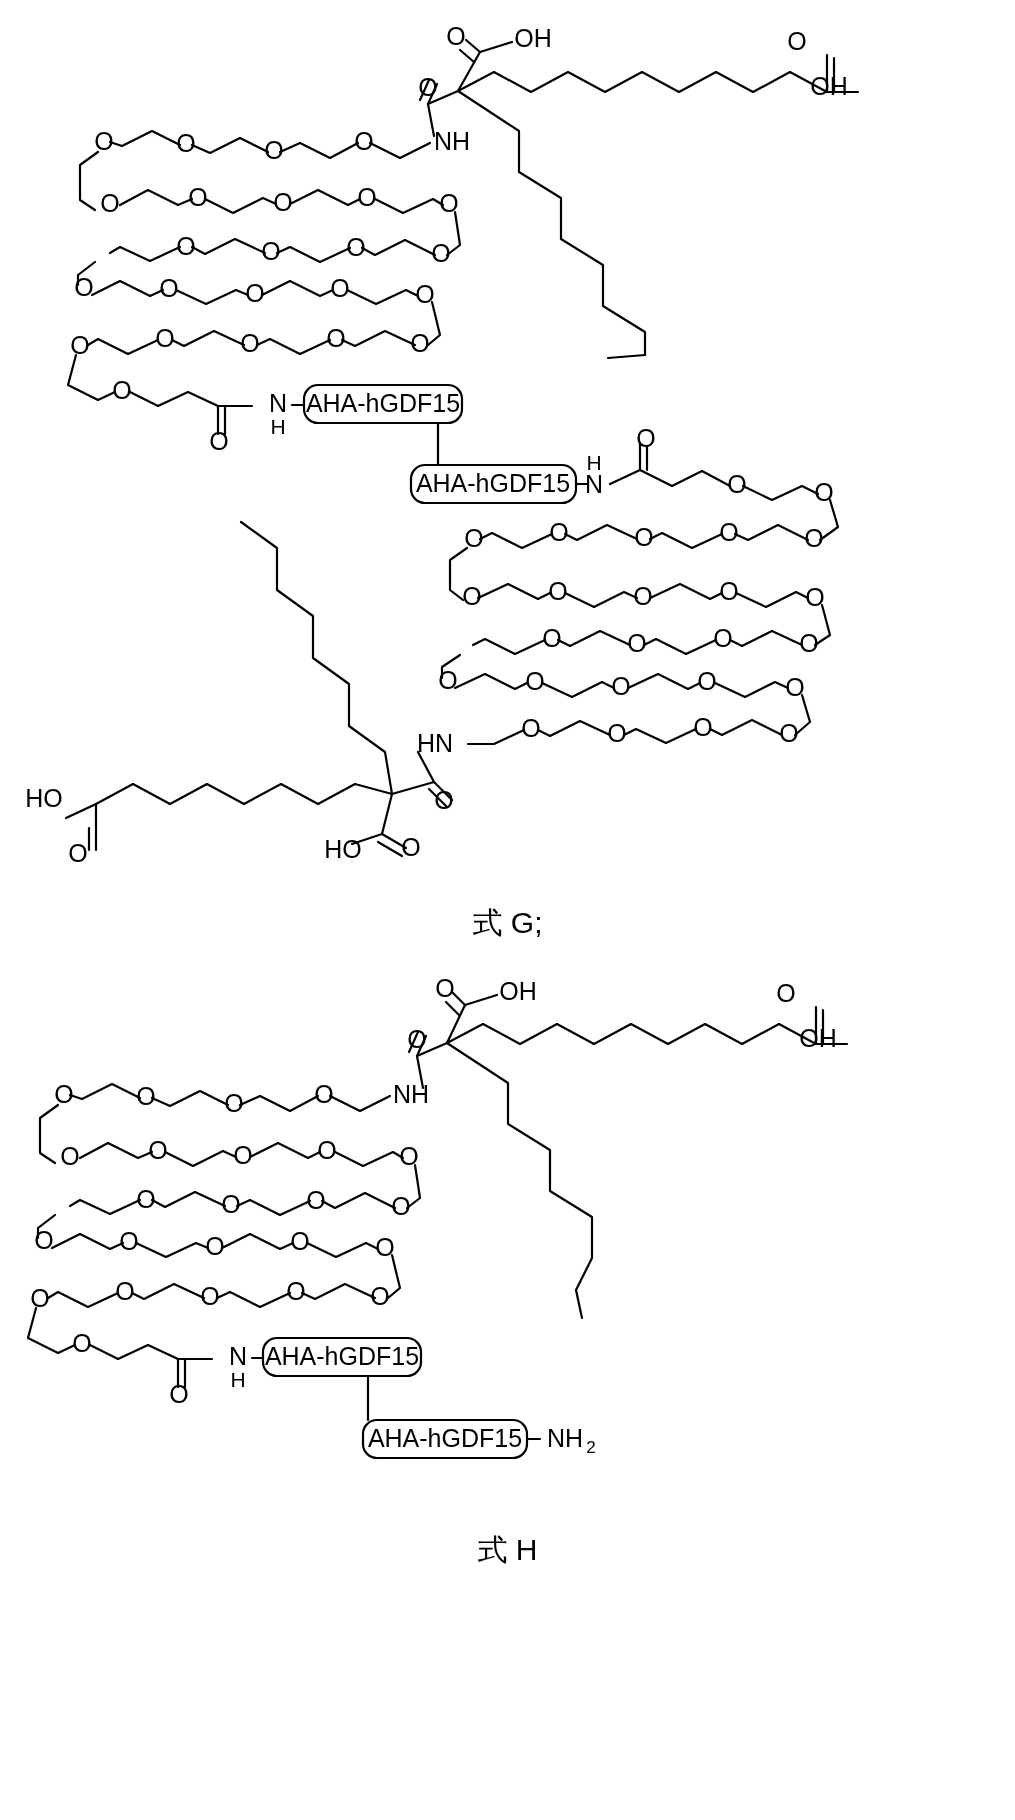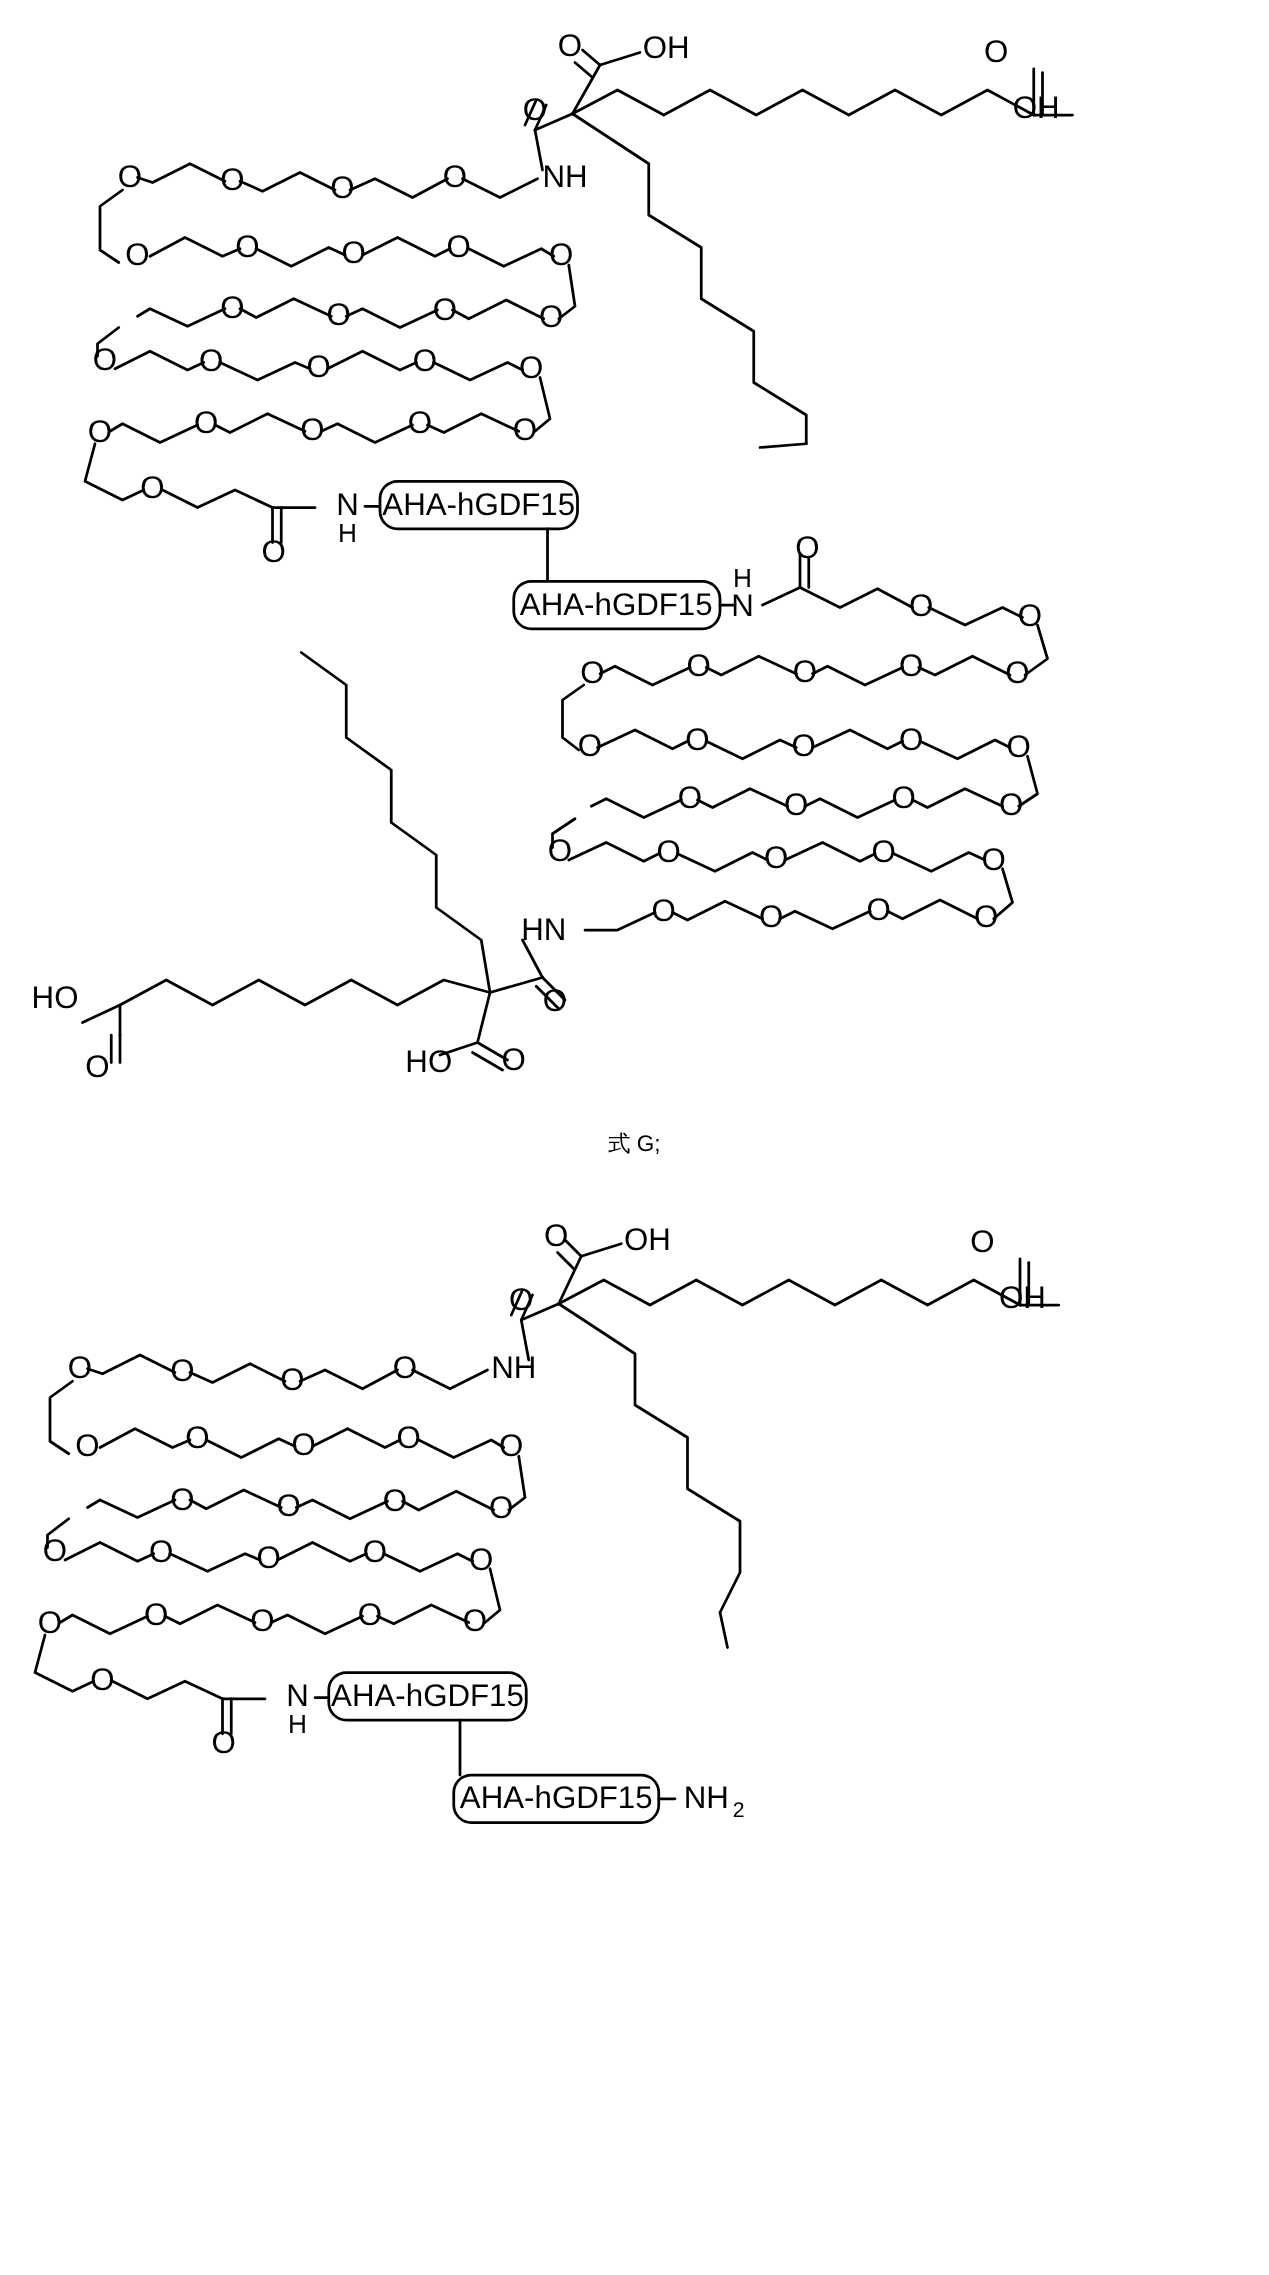--- a/index.html
+++ b/index.html
@@ -7,21 +7,21 @@
        font-family:"Liberation Sans", sans-serif;color:#000;}
   .canvas{position:absolute;inset:0;width:1015px;height:1820px;}
   svg{position:absolute;top:0;left:0;width:1015px;height:1820px;overflow:visible;}
   .bond{stroke:#000;stroke-width:2.2;fill:none;stroke-linecap:round;stroke-linejoin:round;}
   .atom{font-family:"Liberation Sans", sans-serif;font-size:25px;fill:#000;
         text-anchor:middle;dominant-baseline:middle;}
   .atom-sm{font-size:21px;}
   .boxrect{fill:#ffffff;stroke:#000;stroke-width:2.2;}
   .boxlabel{font-family:"Liberation Sans", sans-serif;font-size:25px;fill:#000;
             text-anchor:middle;dominant-baseline:middle;}
-  .caption{position:absolute;text-align:center;font-size:18px;color:#000;
+  .caption{position:absolute;text-align:center;font-size:30px;color:#000;
            font-family:"Liberation Sans","DejaVu Sans",sans-serif;width:100%;}
   .sub{font-size:17px;}
 </style>
 </head>
 <body>
 
 <div class="canvas">
 
 <svg viewBox="0 0 1015 1820">
 
@@ -387,14 +387,15 @@
     <path class="bond" d="M527 1439 L540 1439"></path>
     <text class="atom" x="565" y="1440">NH</text>
     <text class="atom sub" x="591" y="1449">2</text>
 
   </g>
 
 </svg>
 
 <div class="caption" style="top:903px;">式 G;</div>
 
+<div class="caption" style="top:1530px;">式 H</div>
 
 </div>
 
 </body></html>

